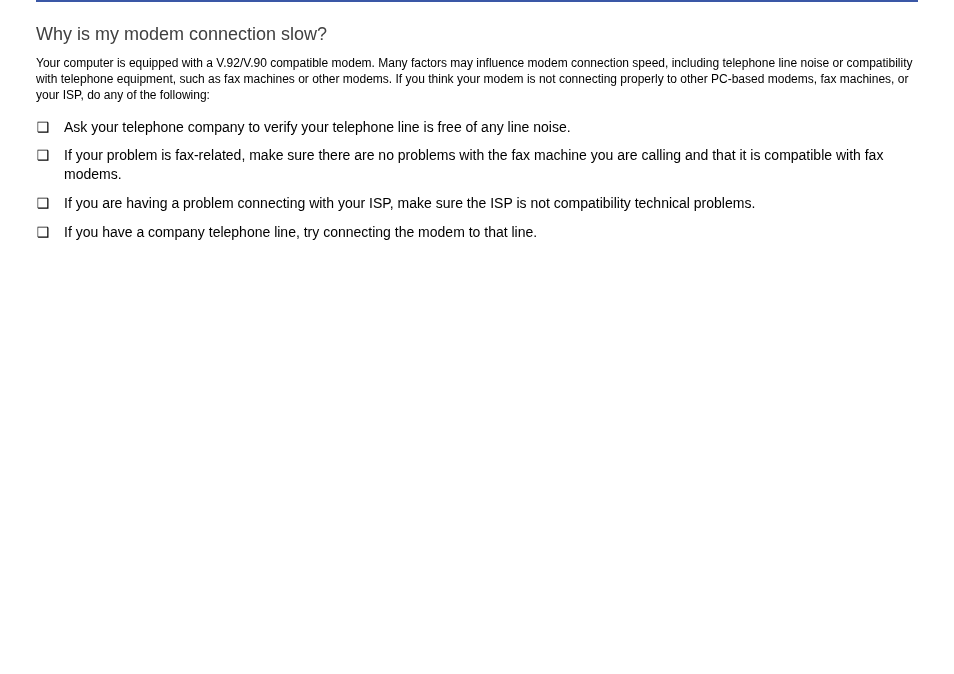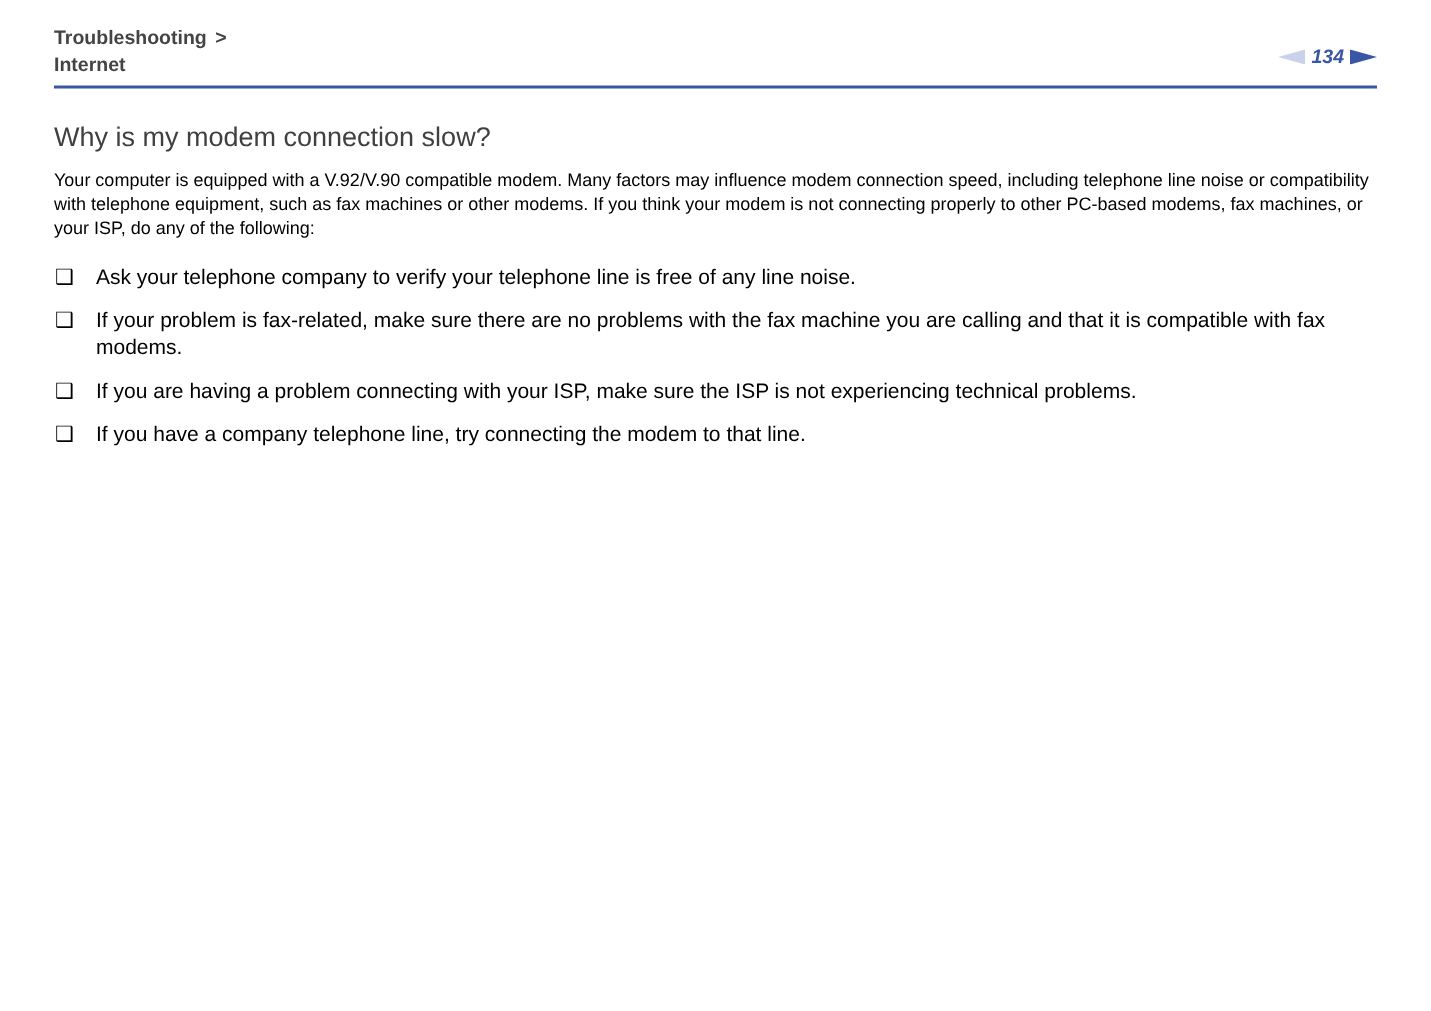--- a/index.html
+++ b/index.html
@@ -100,62 +100,39 @@
     color: #000;
     user-select: none;
   }
   .bullet-text { flex: 1 1 auto; }
 </style>
 </head>
 <body>
 
 <div class="page">
 
-  <div class="header">
-    <div class="breadcrumb">
-      <div class="line1">
-        <span>Troubleshooting</span>
-        <span class="sep">&gt;</span>
-      </div>
-      <div>Internet</div>
-    </div>
-
-    <div class="pagenum-wrap">
-      <span class="arrow-left">
-        <svg width="18" height="10" viewBox="0 0 18 10">
-          <polygon points="18,0 18,10 0,5" fill="#c9d2ea"></polygon>
-        </svg>
-      </span>
-      <span class="page-number">134</span>
-      <span class="arrow-right">
-        <svg width="18" height="10" viewBox="0 0 18 10">
-          <polygon points="0,0 0,10 18,5" fill="#3a57a6"></polygon>
-        </svg>
-      </span>
-    </div>
-  </div>
 
   <hr class="divider">
 
   <div class="content">
     <h1 class="title">Why is my modem connection slow?</h1>
     <p class="intro">Your computer is equipped with a V.92/V.90 compatible modem. Many factors may influence modem connection speed, including telephone line noise or compatibility with telephone equipment, such as fax machines or other modems. If you think your modem is not connecting properly to other PC-based modems, fax machines, or your ISP, do any of the following:</p>
 
     <ul class="bullets">
       <li>
         <span class="bullet-icon">❑</span>
         <span class="bullet-text">Ask your telephone company to verify your telephone line is free of any line noise.</span>
       </li>
       <li>
         <span class="bullet-icon">❑</span>
         <span class="bullet-text">If your problem is fax-related, make sure there are no problems with the fax machine you are calling and that it is compatible with fax modems.</span>
       </li>
       <li>
         <span class="bullet-icon">❑</span>
-        <span class="bullet-text">If you are having a problem connecting with your ISP, make sure the ISP is not experiencing technical problems.</span>
+        <span class="bullet-text">If you are having a problem connecting with your ISP, make sure the ISP is not compatibility technical problems.</span>
       </li>
       <li>
         <span class="bullet-icon">❑</span>
         <span class="bullet-text">If you have a company telephone line, try connecting the modem to that line.</span>
       </li>
     </ul>
   </div>
 
 </div>
 

